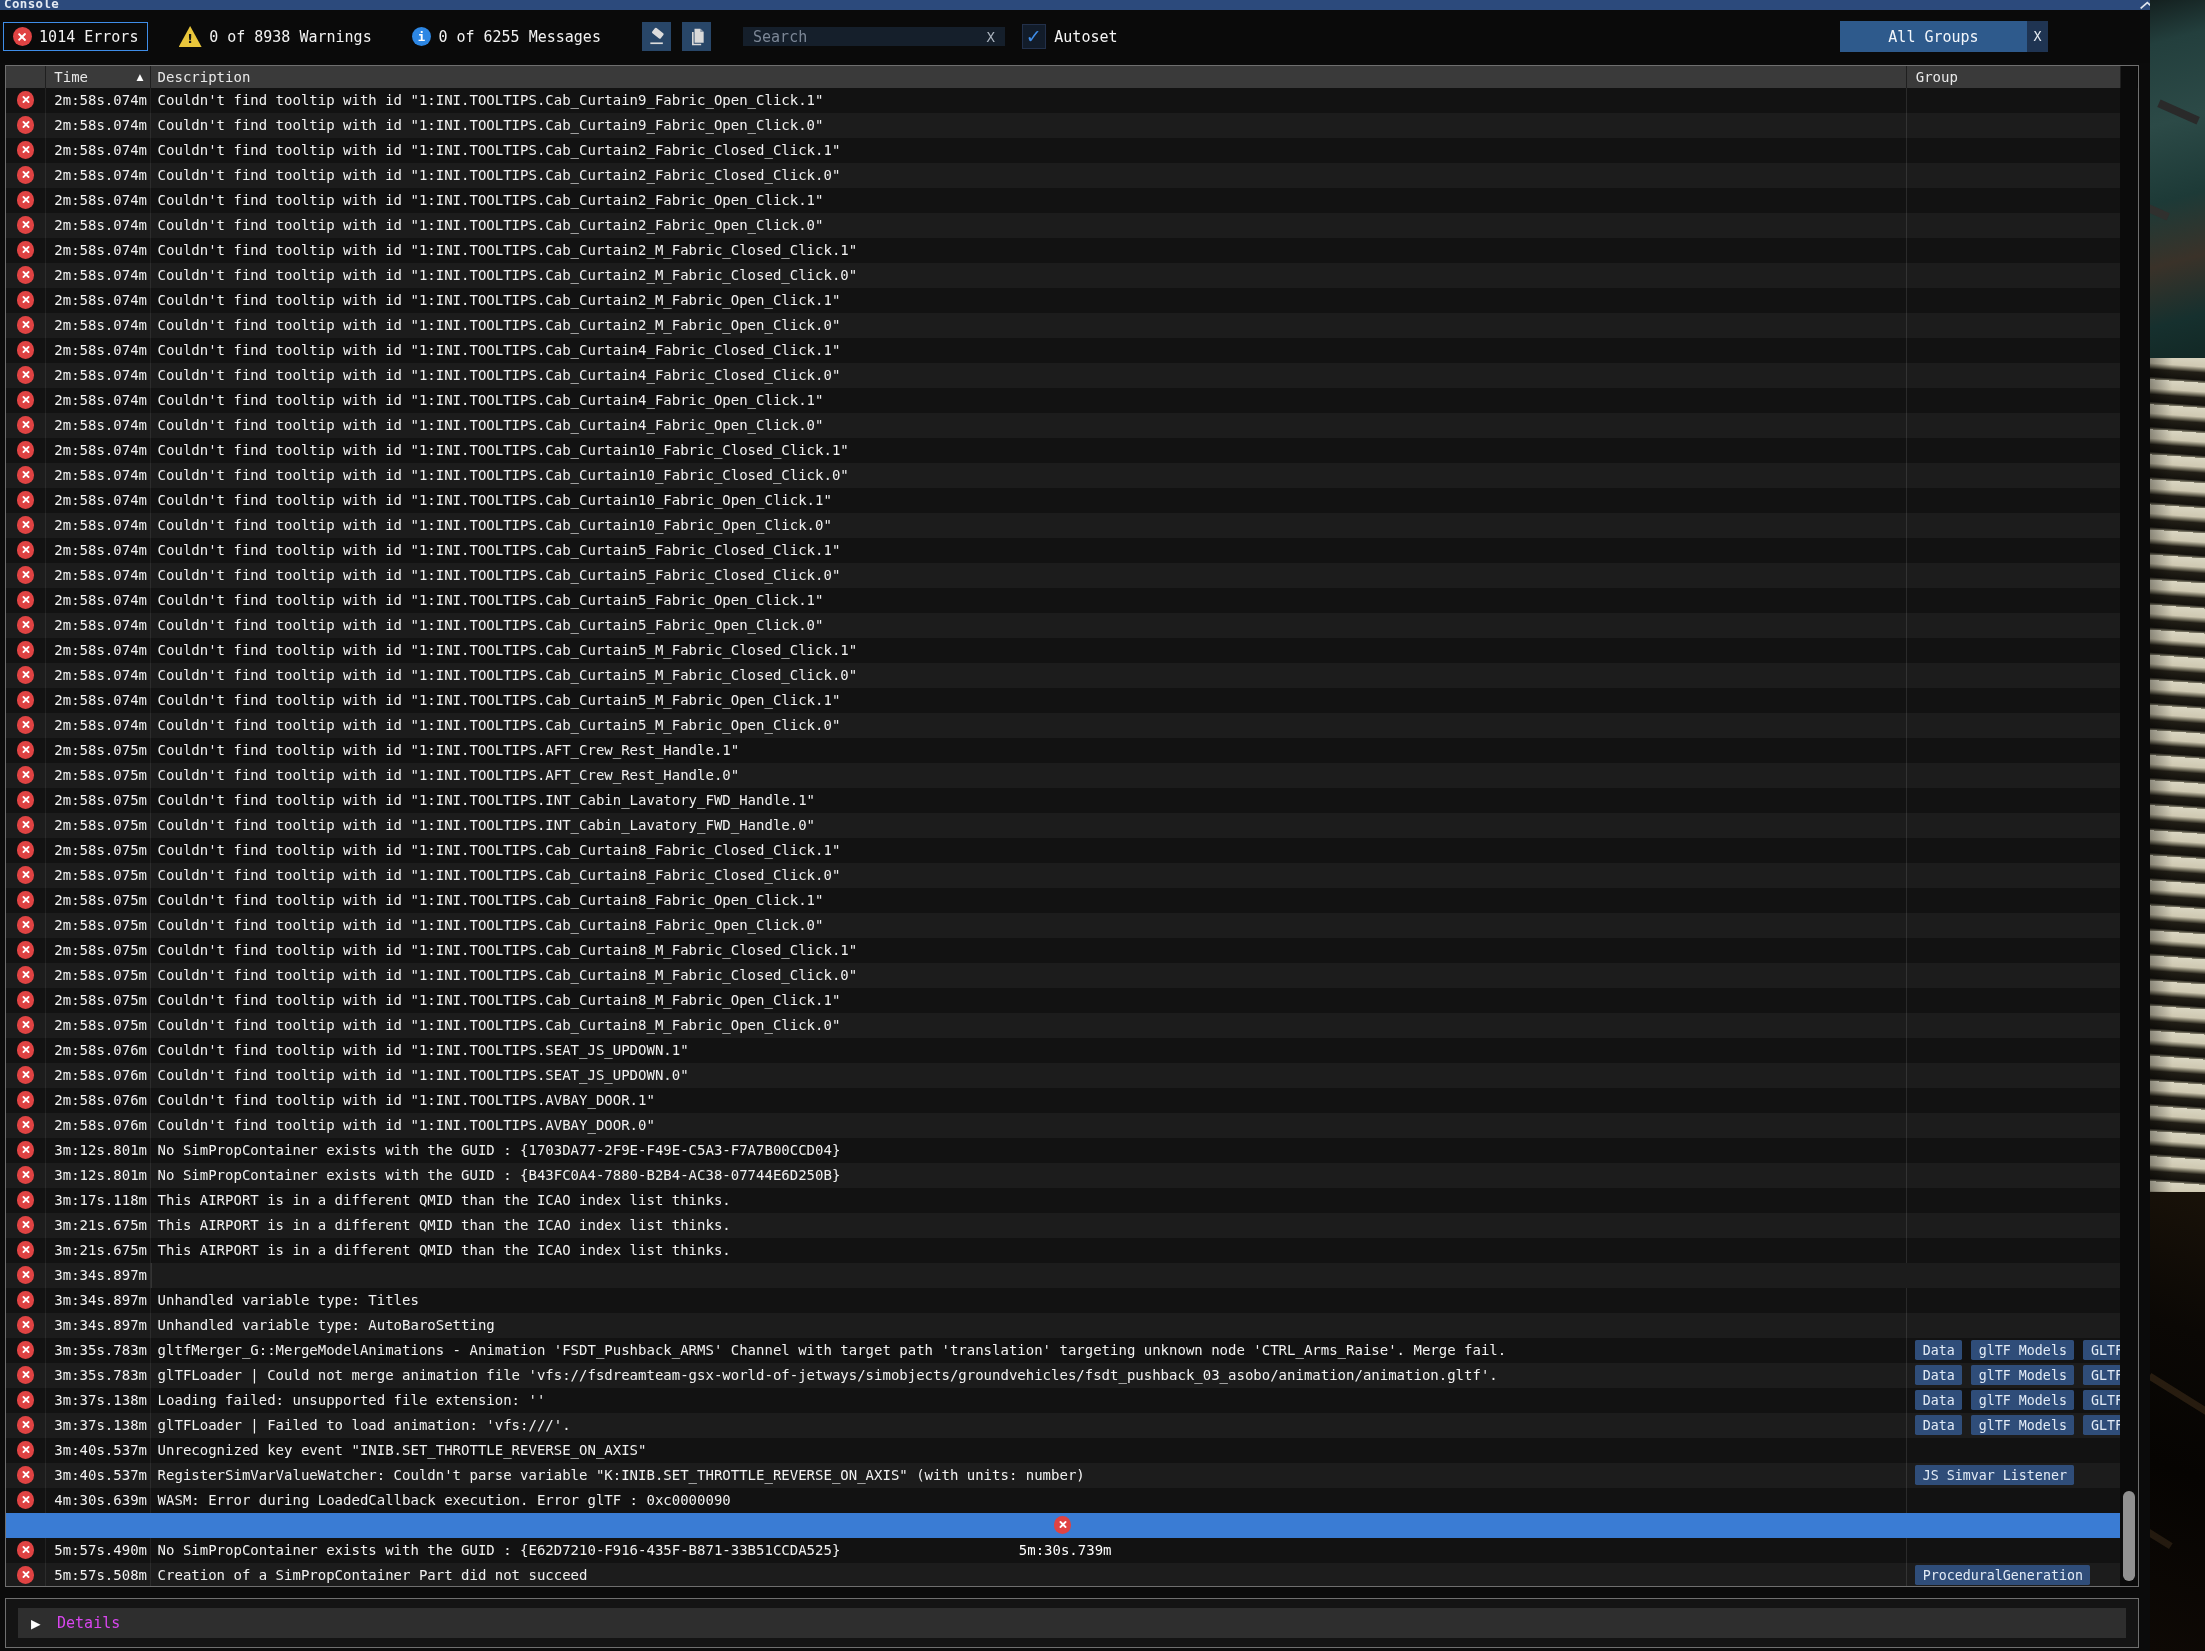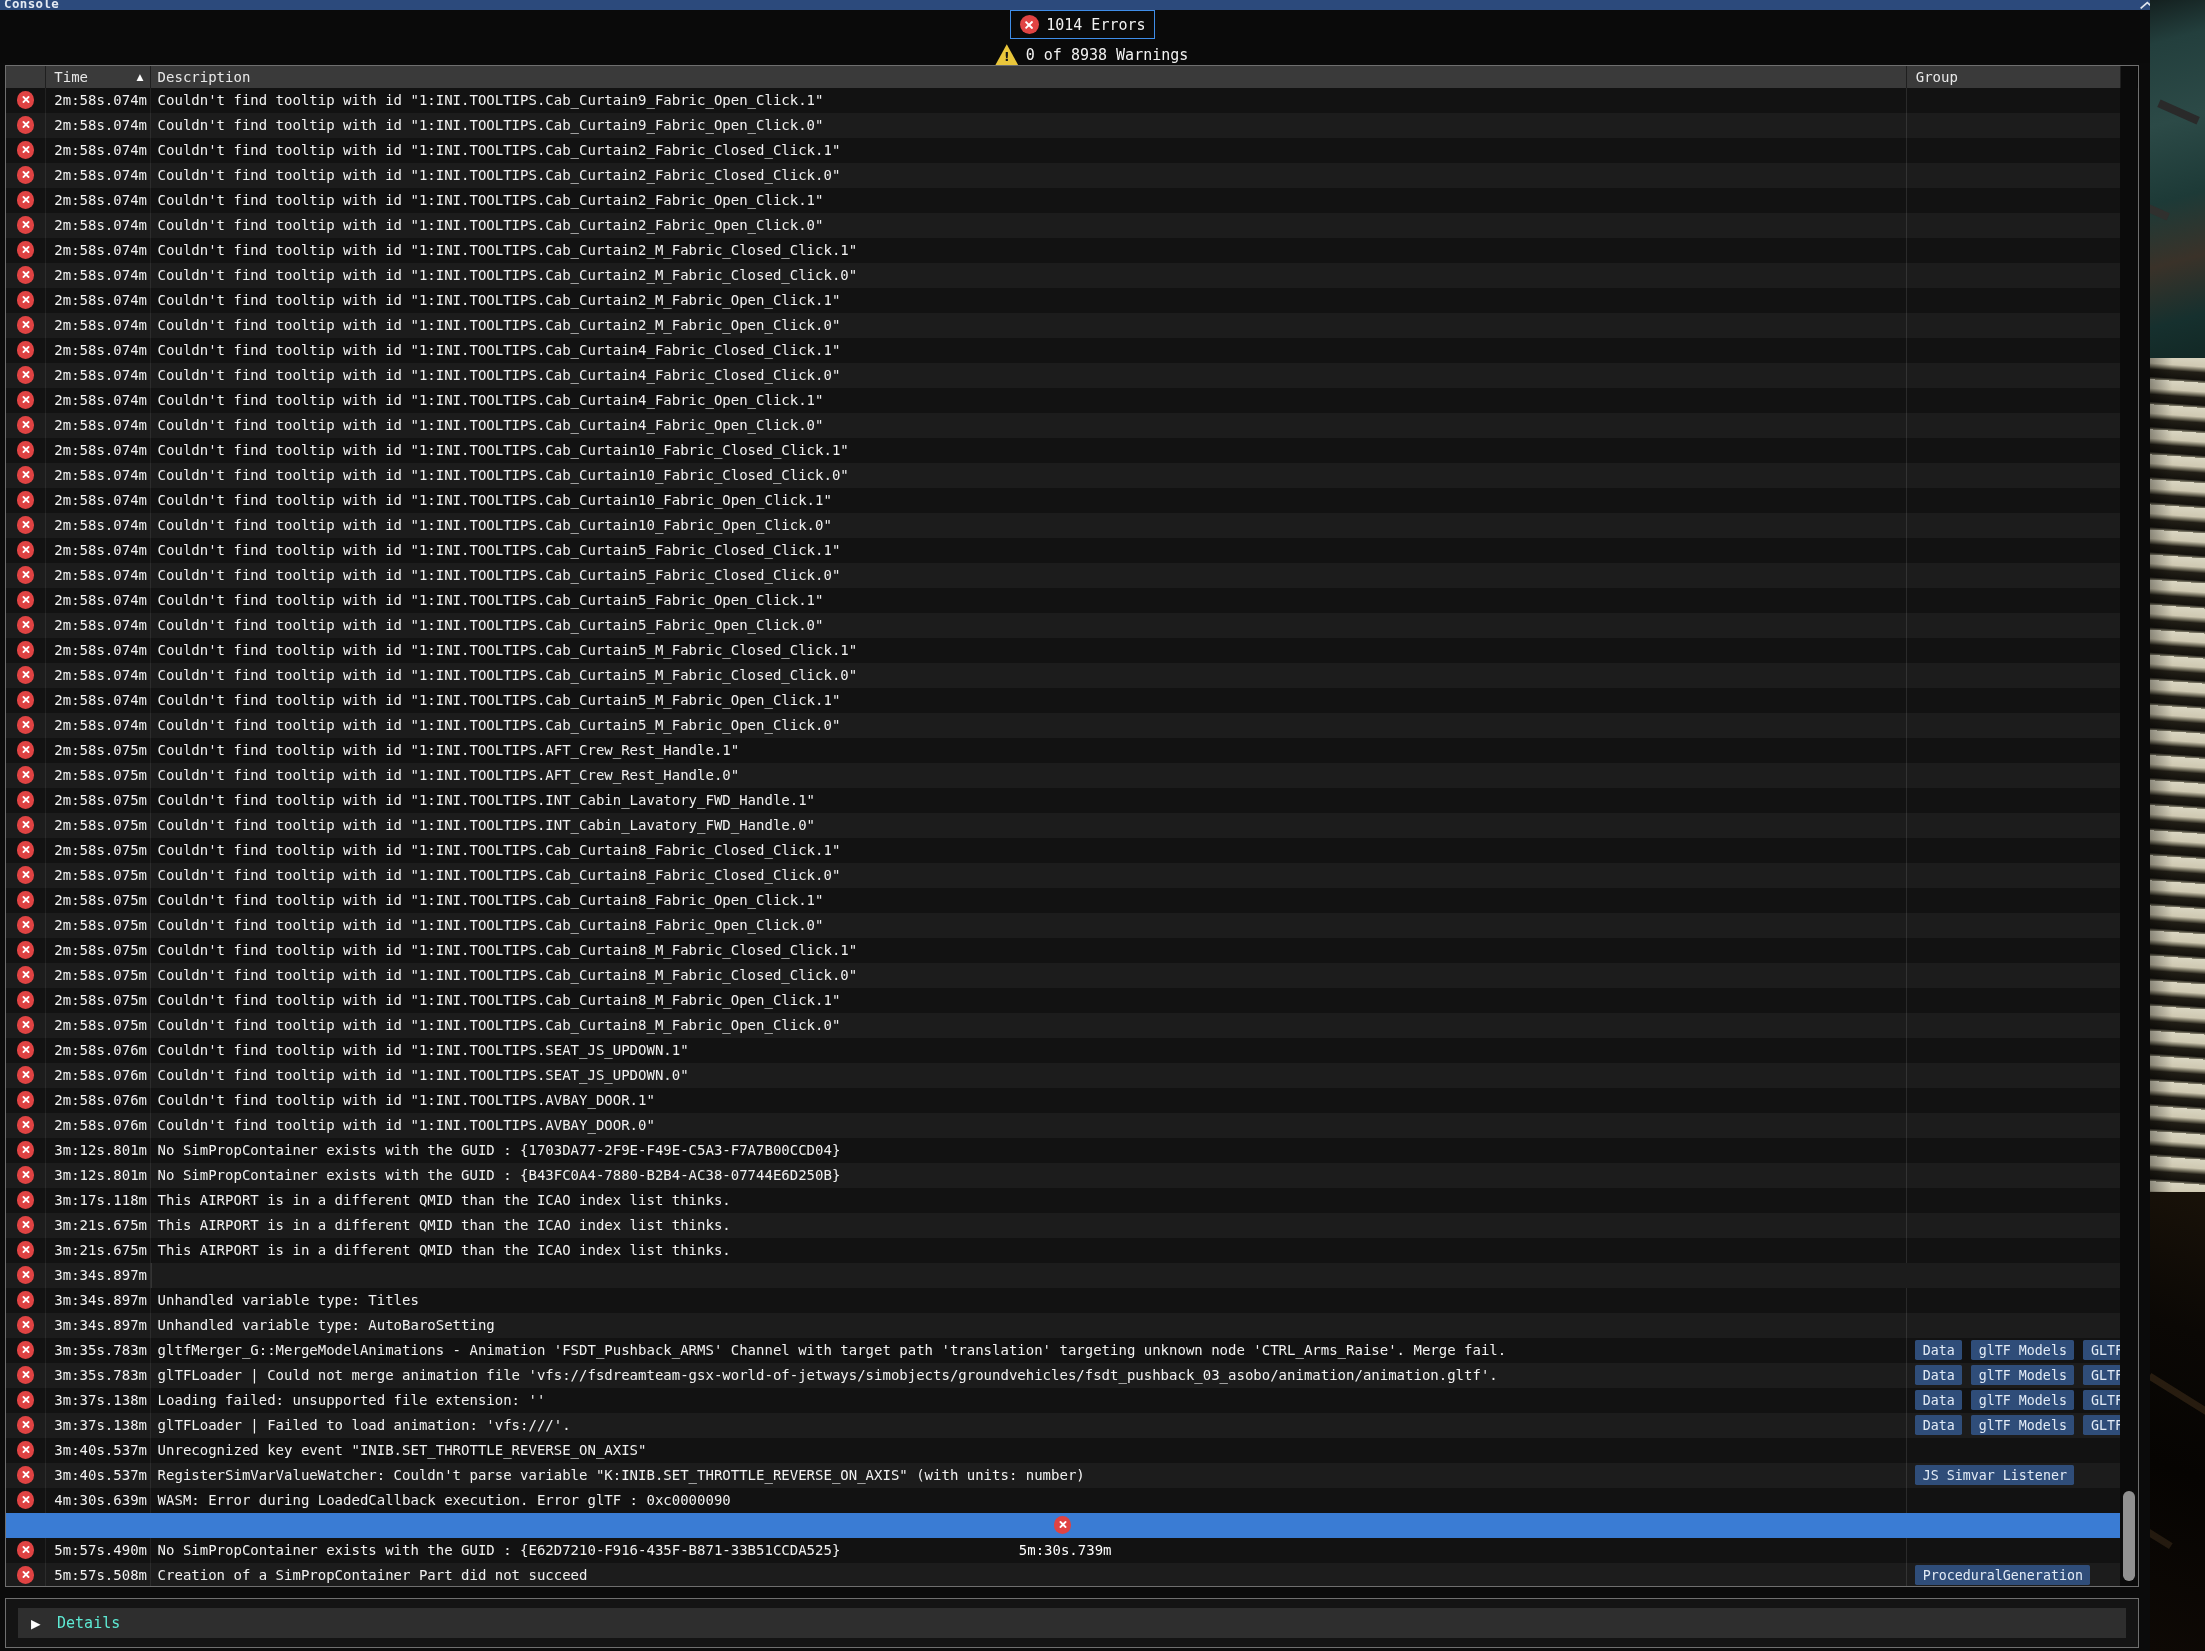--- a/index.html
+++ b/index.html
@@ -8,21 +8,21 @@
 
   
   .window{position:absolute;left:0;top:0;width:2148px;height:1652px;background:#0b0b0b;
           border-right:0.8px solid #6f6f6f;padding-left:14px;}
 
   .titlebar{position:absolute;left:0;top:0;width:100%;height:10px;background:#2c4a7c;overflow:hidden;}
   .titlebar .title{position:absolute;left:4.1px;top:-4.1px;font-size:12.4px;font-weight:bold;color:#e3e9f2;letter-spacing:0.4px;}
   .titlebar .collapse{position:absolute;right:6.6px;top:0.8px;}
 
   .toolbar{position:absolute;left:0;top:10px;width:100%;height:53px;background:#0a0a0a;
-           display:flex;align-items:center;font-size:15px;flex-direction:column;}
+           display:flex;align-items:center;font-size:15px;}
   .filter{display:flex;align-items:center;gap:7.5px;padding:4.1px 8.3px;border:0.8px solid transparent;}
   .filter.errors{margin-left:3.3px;border-color:#3f8de8;}
   .filter.warns{margin-left:21.6px;}
   .filter.msgs{margin-left:21.6px;}
 
   .ic-err{width:19px;height:19px;border-radius:50%;background:#e04343;position:relative;display:inline-block;flex:0 0 auto;}
   .ic-err::before,.ic-err::after{content:"";position:absolute;left:8.7px;top:4.6px;width:2.2px;height:10px;background:#fff;border-radius:0.8px;}
   .ic-err::before{transform:rotate(45deg);} .ic-err::after{transform:rotate(-45deg);}
   .ic-err.small{width:17.4px;height:17.4px;}
   .ic-err.small::before,.ic-err.small::after{left:8px;top:4.1px;height:9px;width:2px;}
@@ -84,21 +84,21 @@
 
   .scrolltrack{position:absolute;top:21.6px;right:0;width:18px;bottom:0;background:#0b0b0b;}
   .scrollthumb{position:absolute;right:3.3px;width:11.6px;top:1403px;height:90px;background:#909090;border-radius:5.8px;}
 
   
   .details{position:absolute;left:5px;top:1598px;width:2134px;height:50px;border:0.8px solid #6f6f6f;
            background:#141414;box-sizing:border-box;}
   .details-bar{position:absolute;left:11.6px;right:11.6px;top:9px;height:30px;background:#2e2e2e;
                display:flex;align-items:center;padding-left:13.3px;gap:16.6px;cursor:pointer;}
   .details-bar .tri{color:#fff;font-family:"DejaVu Sans",sans-serif;font-size:12.4px;}
-  .details-bar .dlabel{font-size:15px;color:#5eead4;}
+  .details-bar .dlabel{font-size:15px;color:#d946ef;}
 
   
   .bg-strip{position:absolute;left:2150px;top:0;width:56px;height:1652px;overflow:hidden;background:#0a0705;}
   .bg-glass{position:absolute;left:0;top:0;width:100%;height:358px;
             background:linear-gradient(165deg,#14201f 0%,#233f3d 12%,#2c4a47 34%,#1d3a37 55%,#3a3229 72%,#16302e 88%,#122825 100%);}
   .bg-glass::before{content:"";position:absolute;left:-16.6px;top:50px;width:11.6px;height:216px;background:#b3ab8f;
             transform:rotate(28deg);transform-origin:top left;box-shadow:30px 75px 0 0 #a89f85, 58px 158px 0 0 #8f866e;}
   .bg-glass::after{content:"";position:absolute;left:6.6px;top:108px;width:43px;height:8.3px;background:#2a2a2a;
             transform:rotate(24deg);box-shadow:11.6px 100px 0 0 #30302e, -3.3px 191px 0 0 #3a3632;}
   .bg-louvers{position:absolute;left:0;top:358px;width:100%;height:834px;

